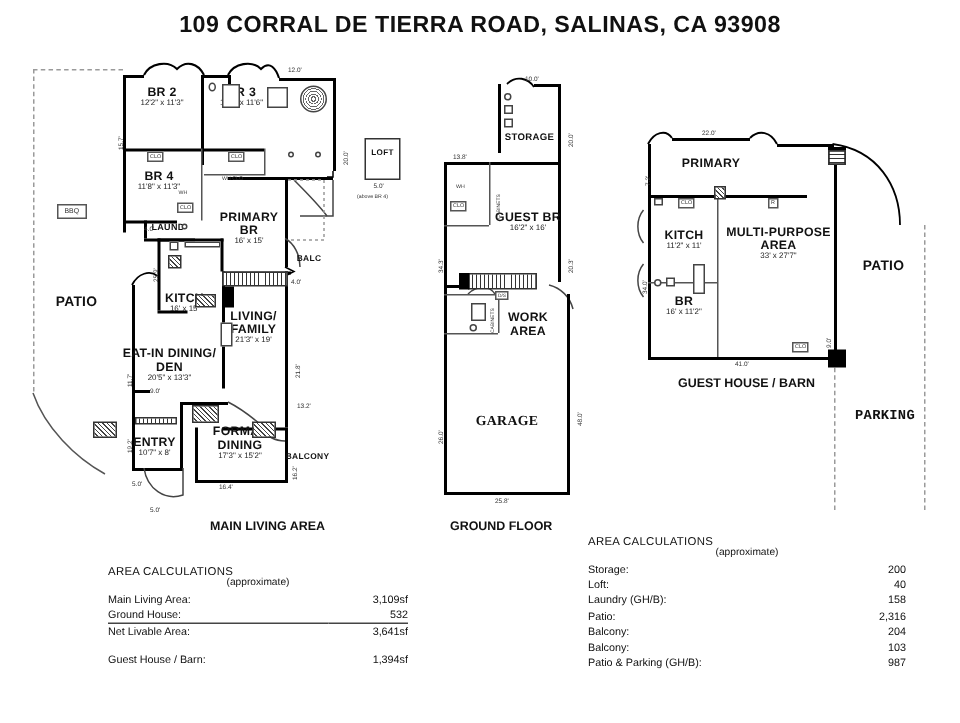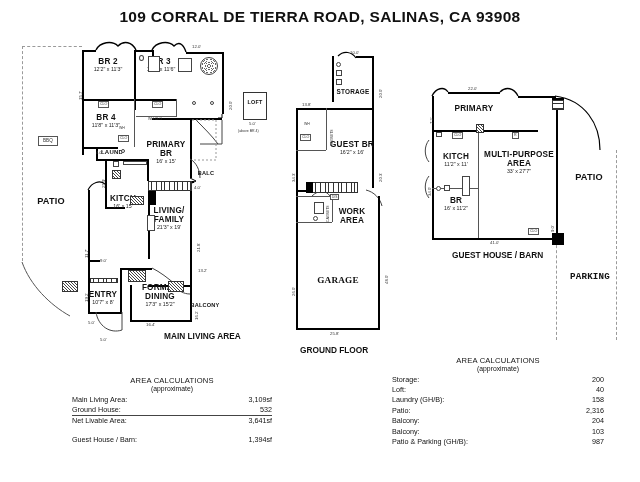--- a/index.html
+++ b/index.html
@@ -45,21 +45,21 @@
   .stair{position:absolute;border:1px solid #333;box-sizing:border-box;background:
      repeating-linear-gradient(to right,#fff 0 2px,#333 2px 2.6px);}
   .stairv{position:absolute;border:1px solid #333;box-sizing:border-box;background:
      repeating-linear-gradient(to bottom,#fff 0 2px,#333 2px 2.6px);}
   .hatch{position:absolute;border:1px solid #333;box-sizing:border-box;background:
      repeating-linear-gradient(45deg,#fff 0 1.4px,#444 1.4px 2.1px);}
   svg.ov{position:absolute;left:0;top:0;width:640px;height:482px;pointer-events:none;}
 
   
   .calc{position:absolute;font-size:7.4px;color:#111;}
-  .calc .hd{text-align:center;font-size:7.6px;letter-spacing:.2px;}
+  .calc .hd{text-align:left;font-size:7.6px;letter-spacing:.2px;}
   .calc .sub{text-align:center;font-size:6.8px;margin-bottom:2px;}
   .calc table{border-collapse:collapse;width:100%;}
   .calc td{padding:.7px 0;font-size:7.2px;white-space:nowrap;}
   .calc td.v{text-align:right;}
   .calc tr.rule td{border-bottom:1px solid #444;}
   .calc tr.gap td{height:7px;}
 </style>
 </head>
 <body>
 
@@ -154,20 +154,25 @@
   </div>
   <div class="rm" style="left:146px;top:206px;width:46px;">
     <span class="n">LIVING/</span>
     <span class="n">FAMILY</span>
     <span class="d">21'3" x 19'</span>
   </div>
   <div class="rm" style="left:102px;top:194px;width:42px;">
     <span class="n">KITCH</span>
     <span class="d">16' x 15'</span>
   </div>
+  <div class="rm" style="left:74px;top:231px;width:78px;">
+    <span class="n">EAT-IN DINING/</span>
+    <span class="n">DEN</span>
+    <span class="d">20'5" x 13'3"</span>
+  </div>
   <div class="rm" style="left:132px;top:283px;width:56px;">
     <span class="n">FORMAL</span>
     <span class="n">DINING</span>
     <span class="d">17'3" x 15'2"</span>
   </div>
   <div class="rm" style="left:84px;top:290px;width:38px;">
     <span class="n">ENTRY</span>
     <span class="d">10'7" x 8'</span>
   </div>
   <div class="rm" style="left:28px;top:196px;width:46px;">
@@ -227,21 +232,21 @@
   <div class="dim" style="left:146px;top:322px;">16.4'</div>
   <div class="dimv" style="left:84px;top:302px;">19.2'</div>
   <div class="dim" style="left:100px;top:337px;">5.0'</div>
   <div class="dimv" style="left:101px;top:188px;">25.9'</div>
   <div class="dimv" style="left:84px;top:258px;">11.7'</div>
   <div class="dimv" style="left:78px;top:100px;">15.7'</div>
   <div class="dim" style="left:100px;top:258px;">9.0'</div>
   <div class="dimv" style="left:194px;top:320px;">16.2'</div>
   <div class="dim" style="left:88px;top:320px;">5.0'</div>
 
-  <div class="seclabel" style="left:140px;top:331px;margin-left:24px;">MAIN LIVING AREA</div>
+  <div class="seclabel" style="left:140px;top:345px;">MAIN LIVING AREA</div>
 
   <div class="wall v" style="left:332px;top:56px;height:46px;"></div>
   <div class="wall v" style="left:372px;top:58px;height:50px;"></div>
   <div class="wall h" style="left:356px;top:56px;width:18px;"></div>
   <div class="wall h" style="left:296px;top:108px;width:78px;"></div>
   <div class="wall v" style="left:296px;top:108px;height:82px;"></div>
   <div class="wall v" style="left:372px;top:108px;height:80px;"></div>
   <div class="wall v" style="left:296px;top:190px;height:140px;"></div>
   <div class="wall v" style="left:378px;top:196px;height:134px;"></div>
   <div class="wall h" style="left:296px;top:328px;width:84px;"></div>

